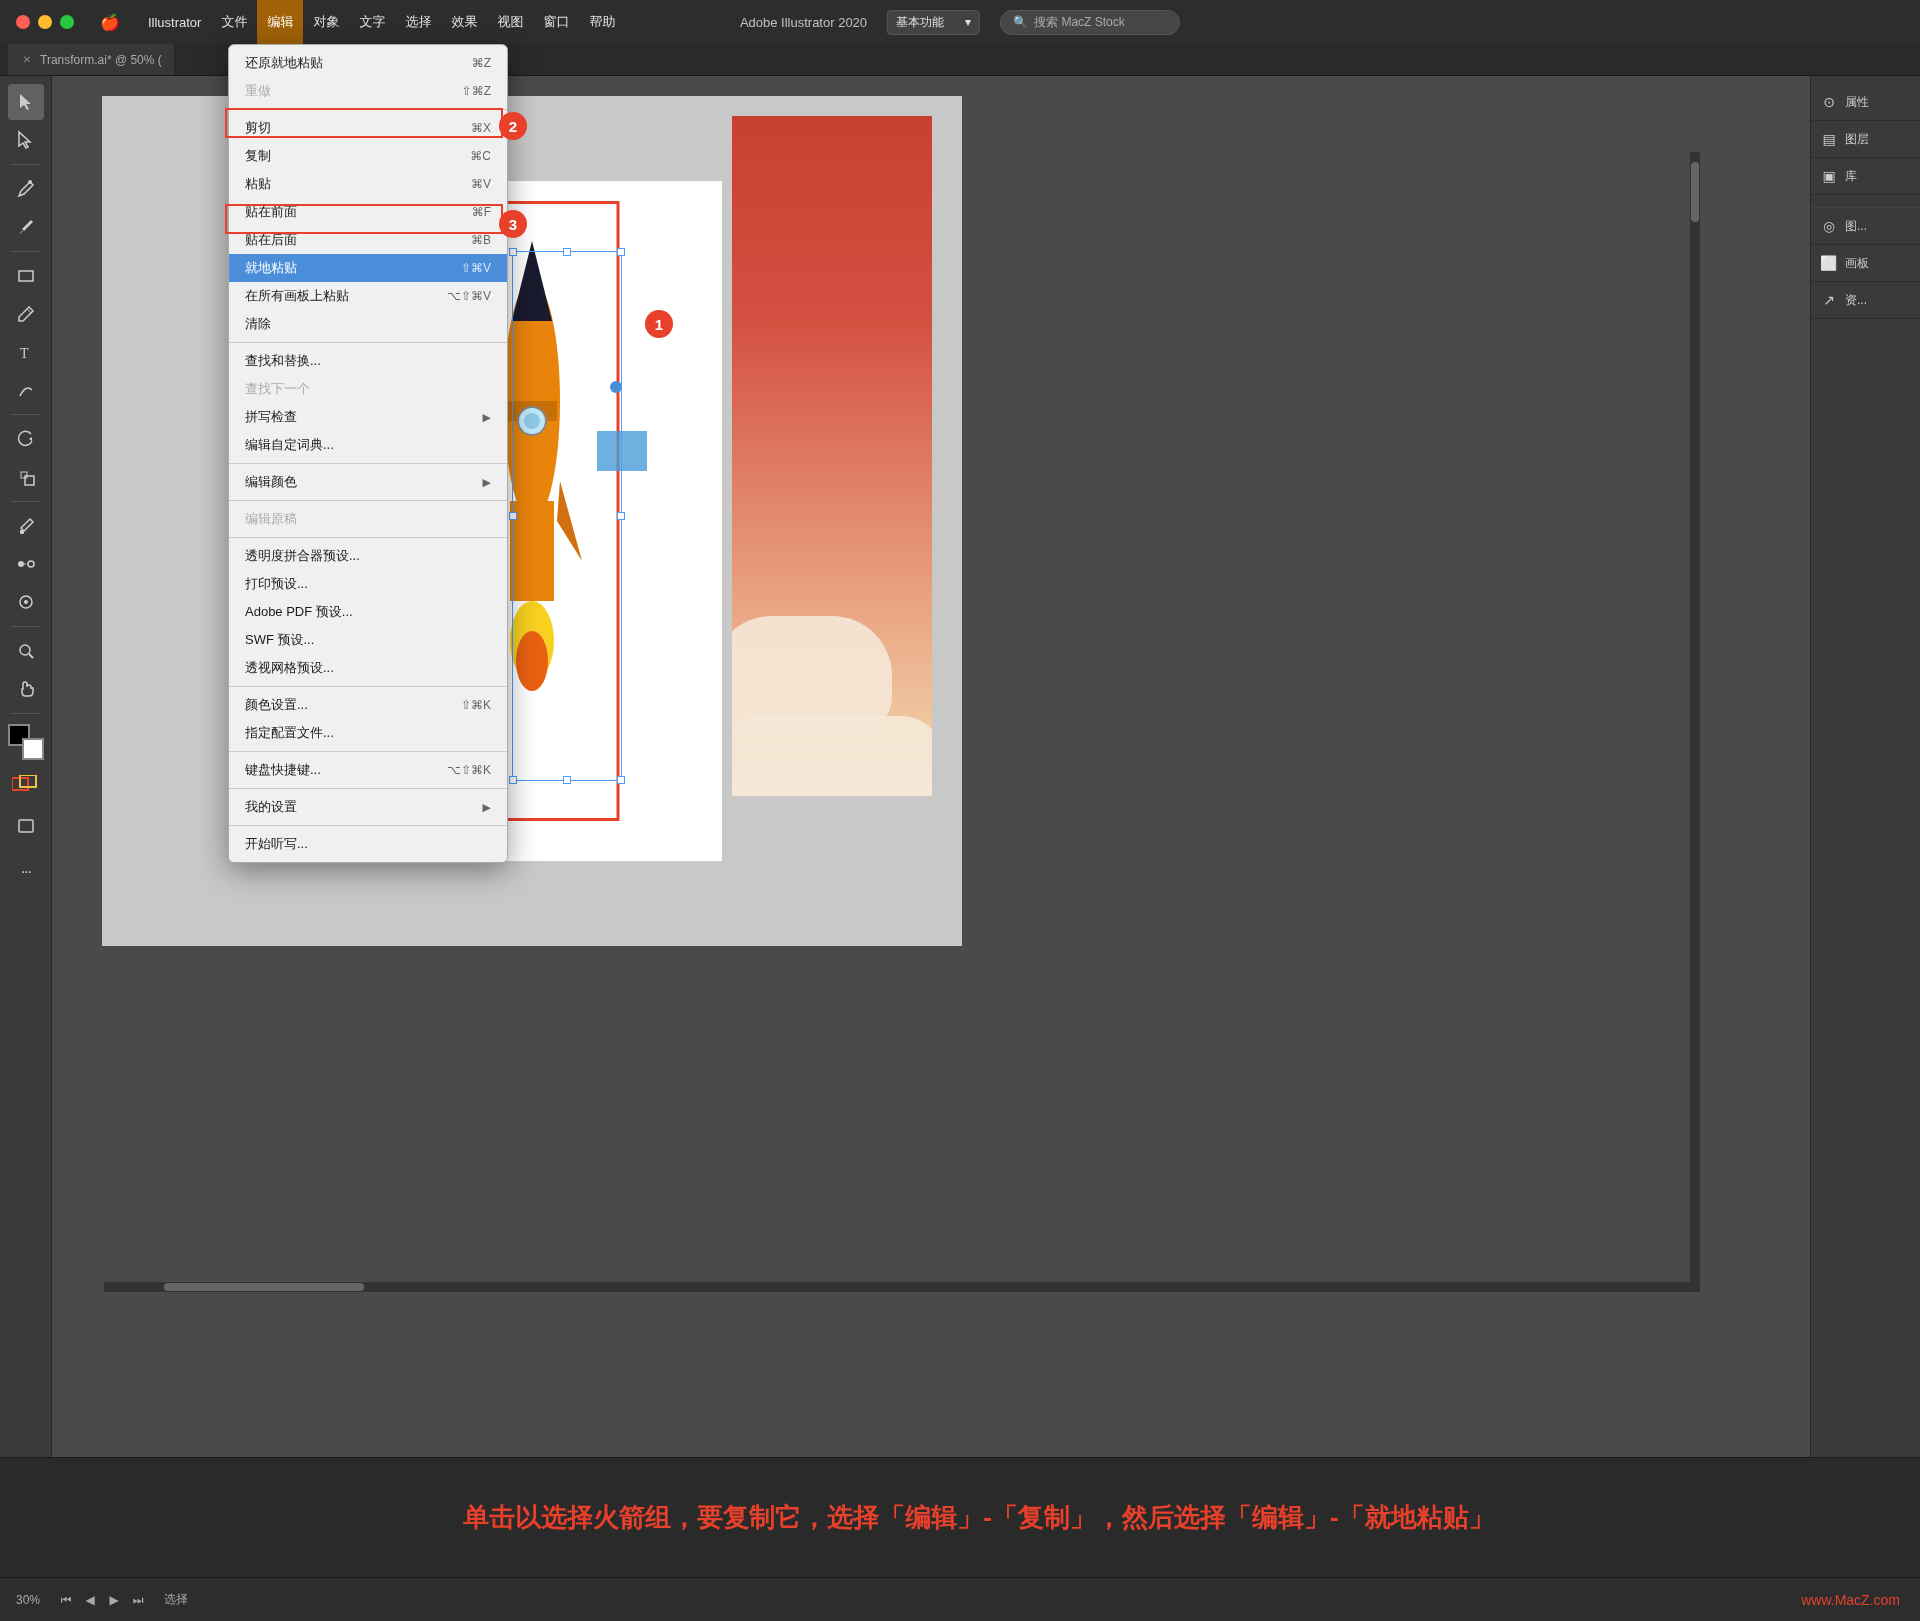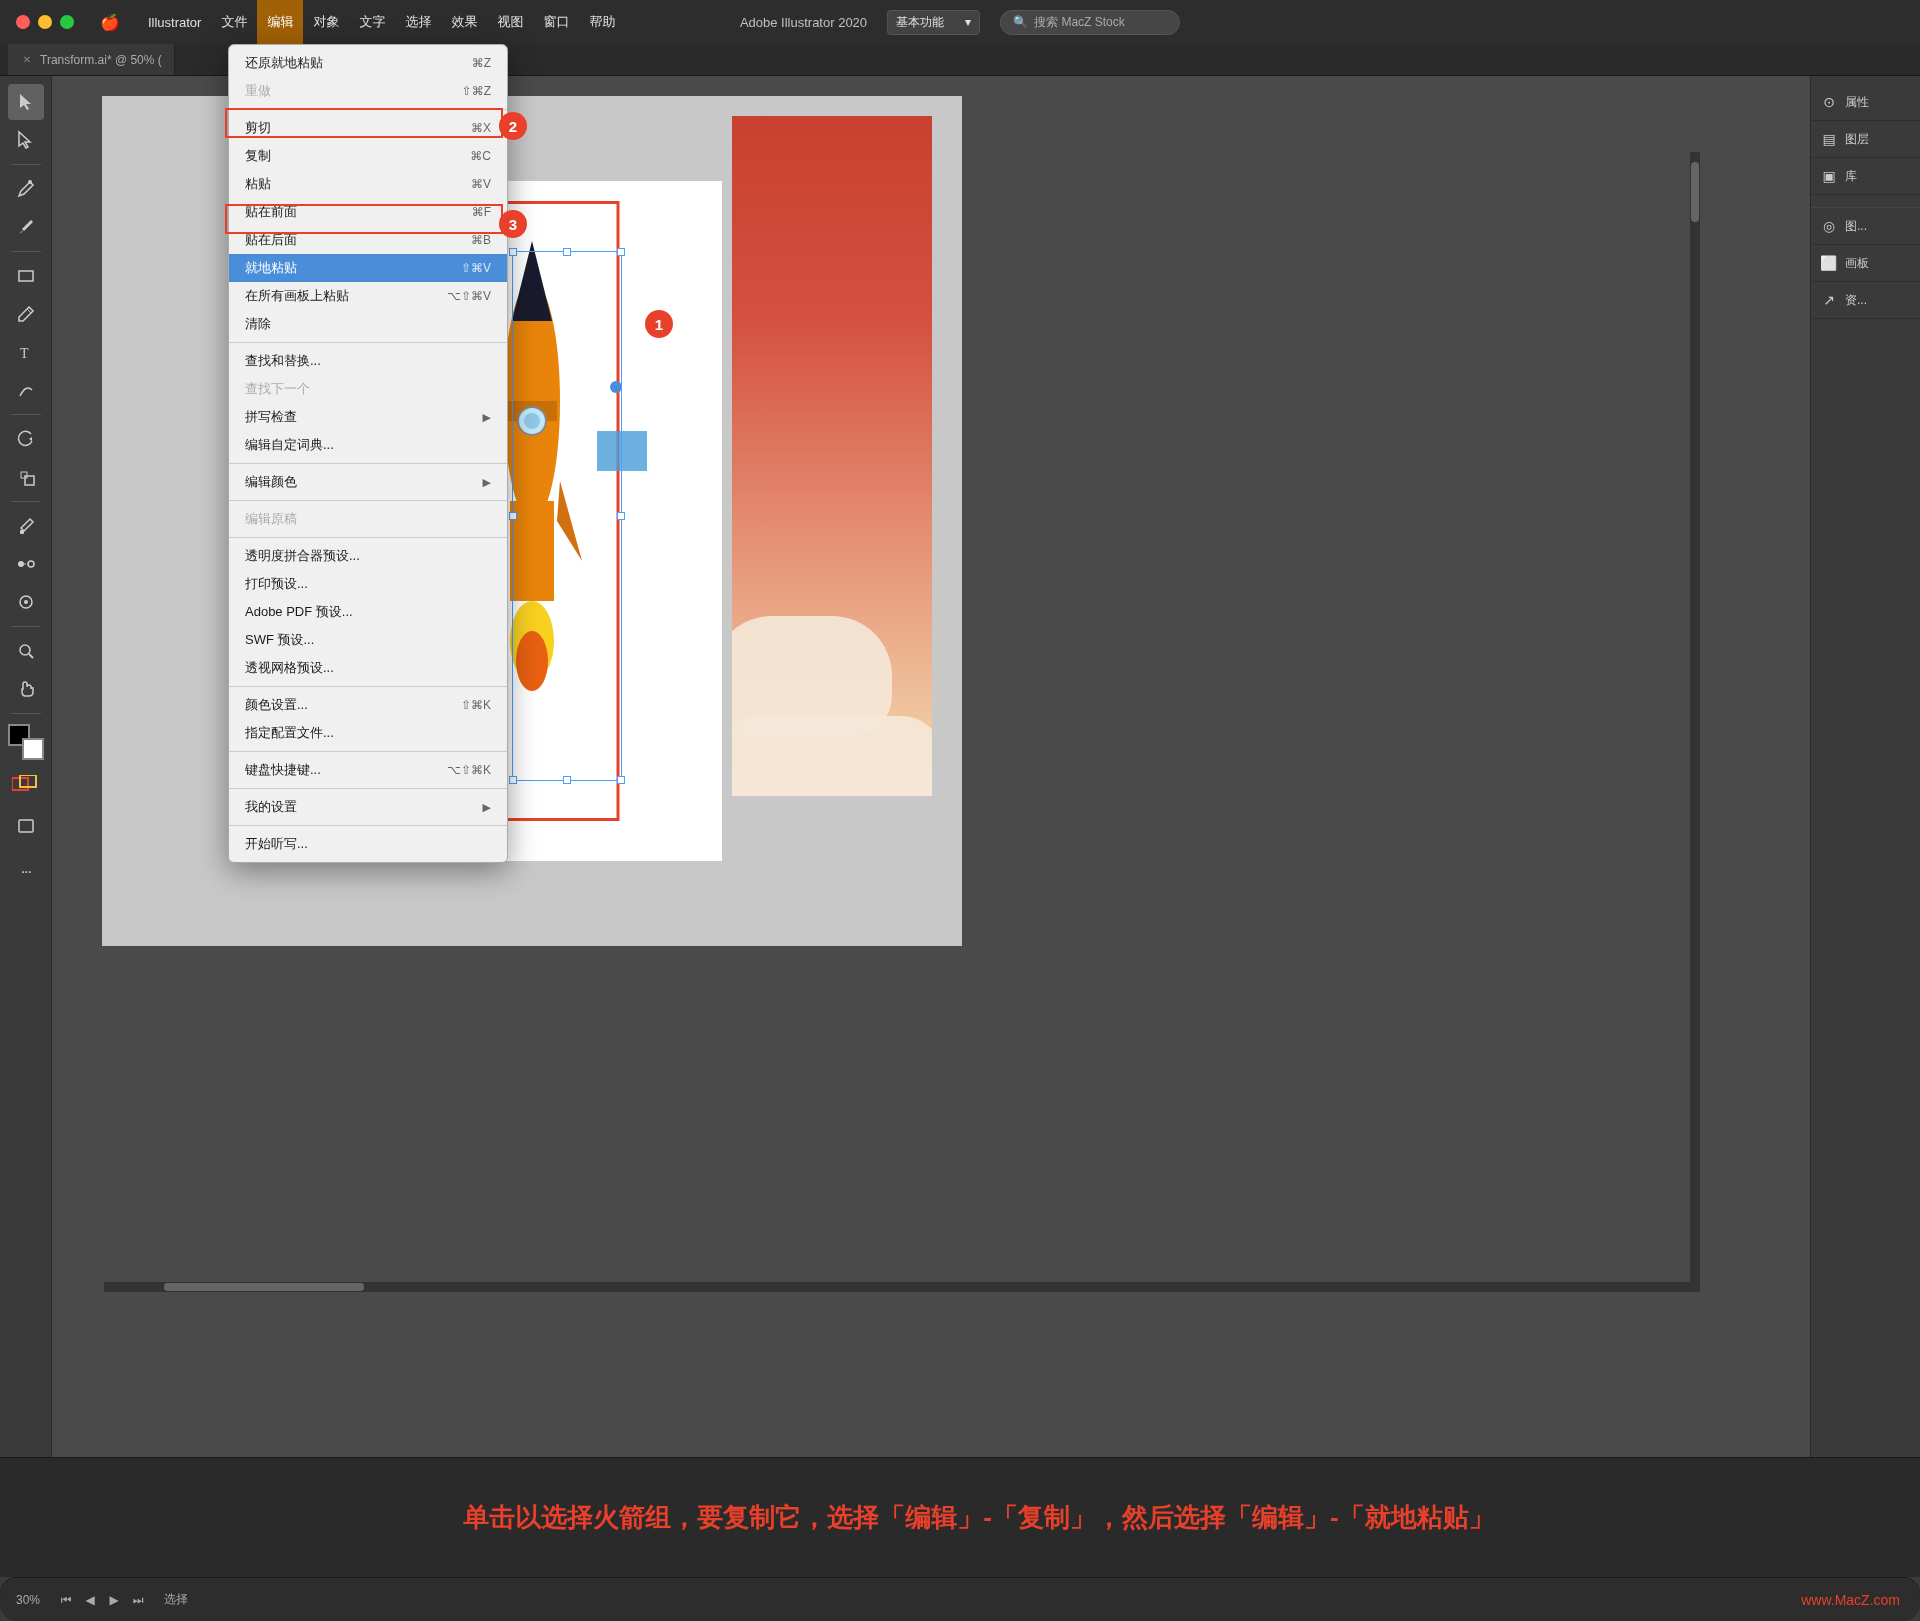--- a/index.html
+++ b/index.html
@@ -430,21 +430,20 @@
       bottom: 0;
       width: 100%;
       height: 44px;
       background: #2d2d2d;
       display: flex;
       align-items: center;
       padding: 0 16px;
       border-top: 1px solid #1a1a1a;
       gap: 16px;
       z-index: 100;
-      border-radius: 17px;
     }
     .statusbar-zoom {
       color: #aaa;
       font-size: 12px;
     }
     .statusbar-nav {
       display: flex;
       align-items: center;
       gap: 4px;
     }

